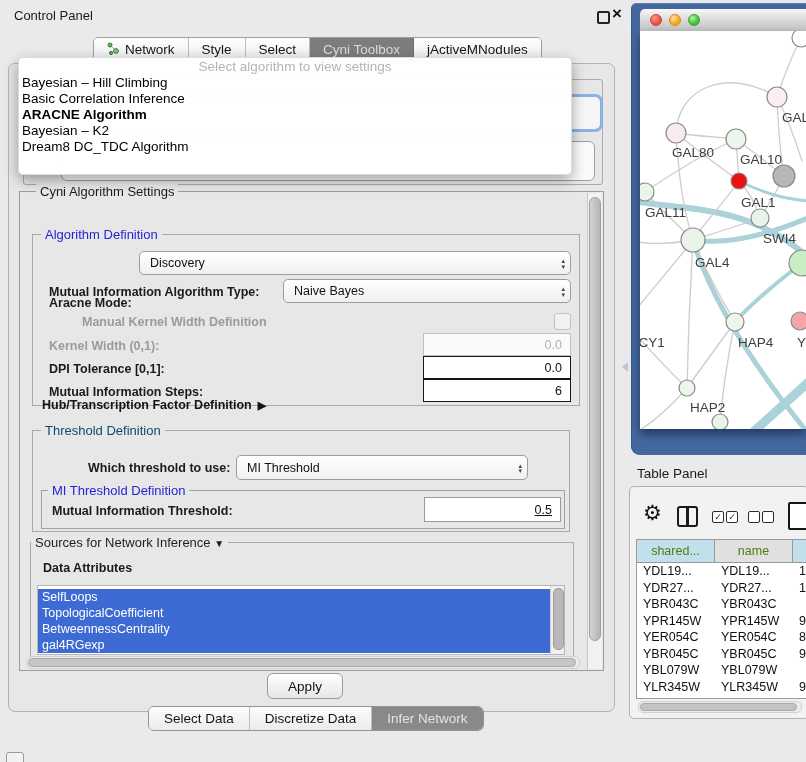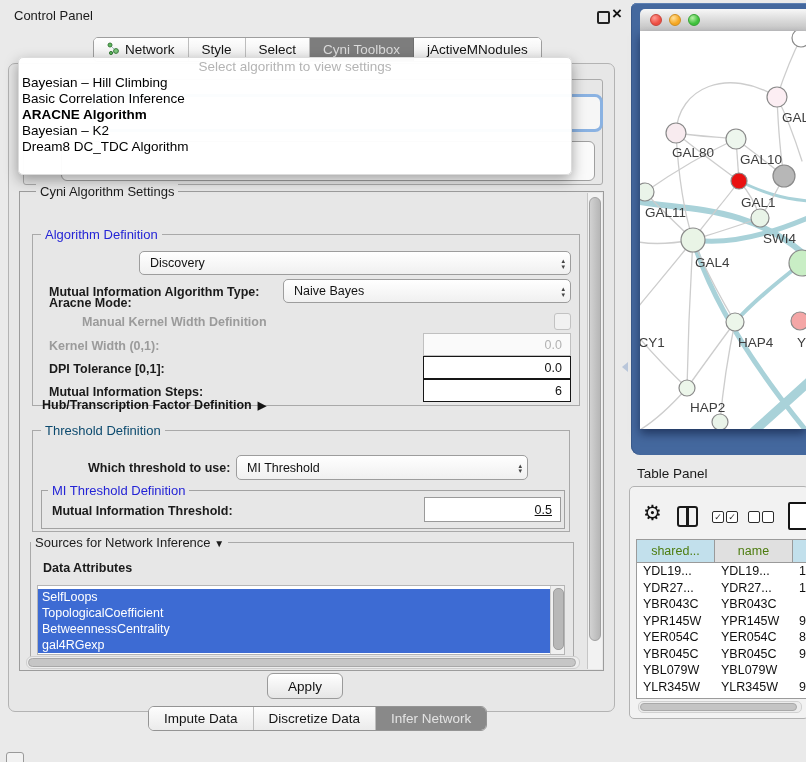--- a/index.html
+++ b/index.html
@@ -208,21 +208,21 @@
         <div class="thumb"></div>
       </div>
     <div class="vscroll">
         <div class="thumb"></div>
       </div>
   </div>
 </div>
 
 <div class="abs apply-btn">Apply</div>
 <div class="abs bottom-tabs" id="bottomTabs">
-    <div class="btab">Impute Data</div>
+    <div class="btab">Select Data</div>
     <div class="btab">Discretize Data</div>
     <div class="btab selected">Infer Network</div>
   </div>
 
 <div class="abs dropdown">
   <div class="dd-prompt">Select algorithm to view settings</div>
   <div id="ddItems">
       <div class="dd-item">Bayesian – Hill Climbing</div>
       <div class="dd-item">Basic Correlation Inference</div>
       <div class="dd-item bold">ARACNE Algorithm</div>

